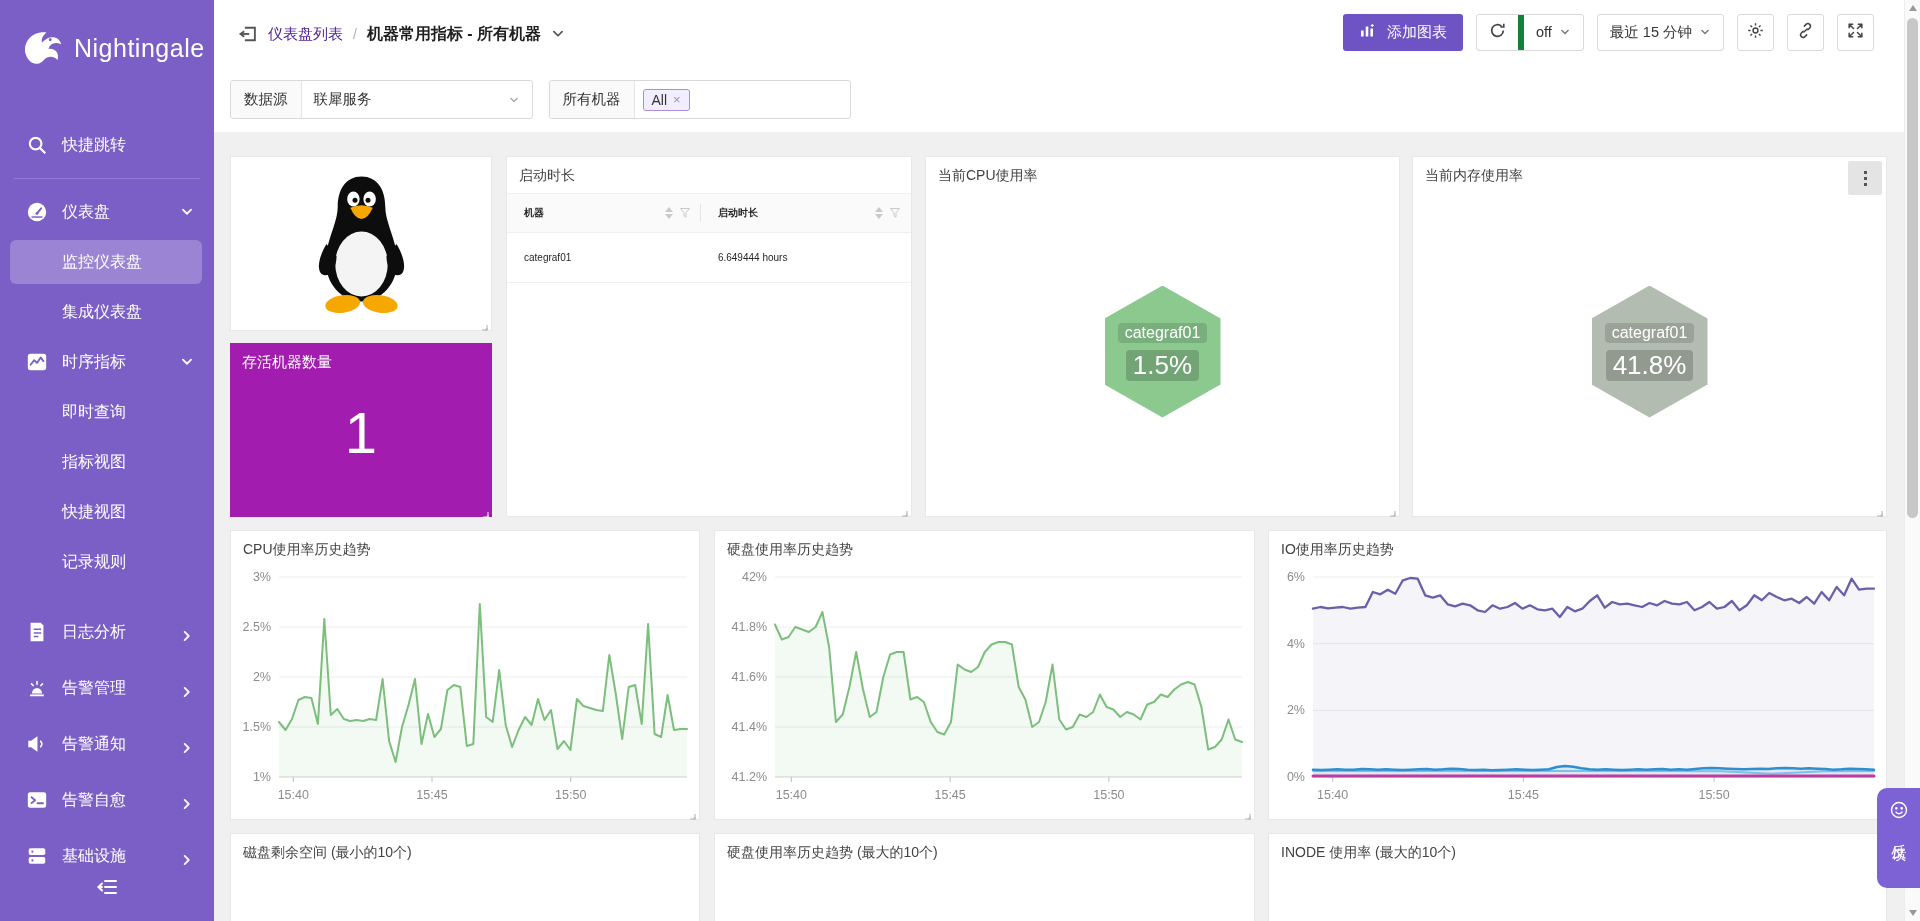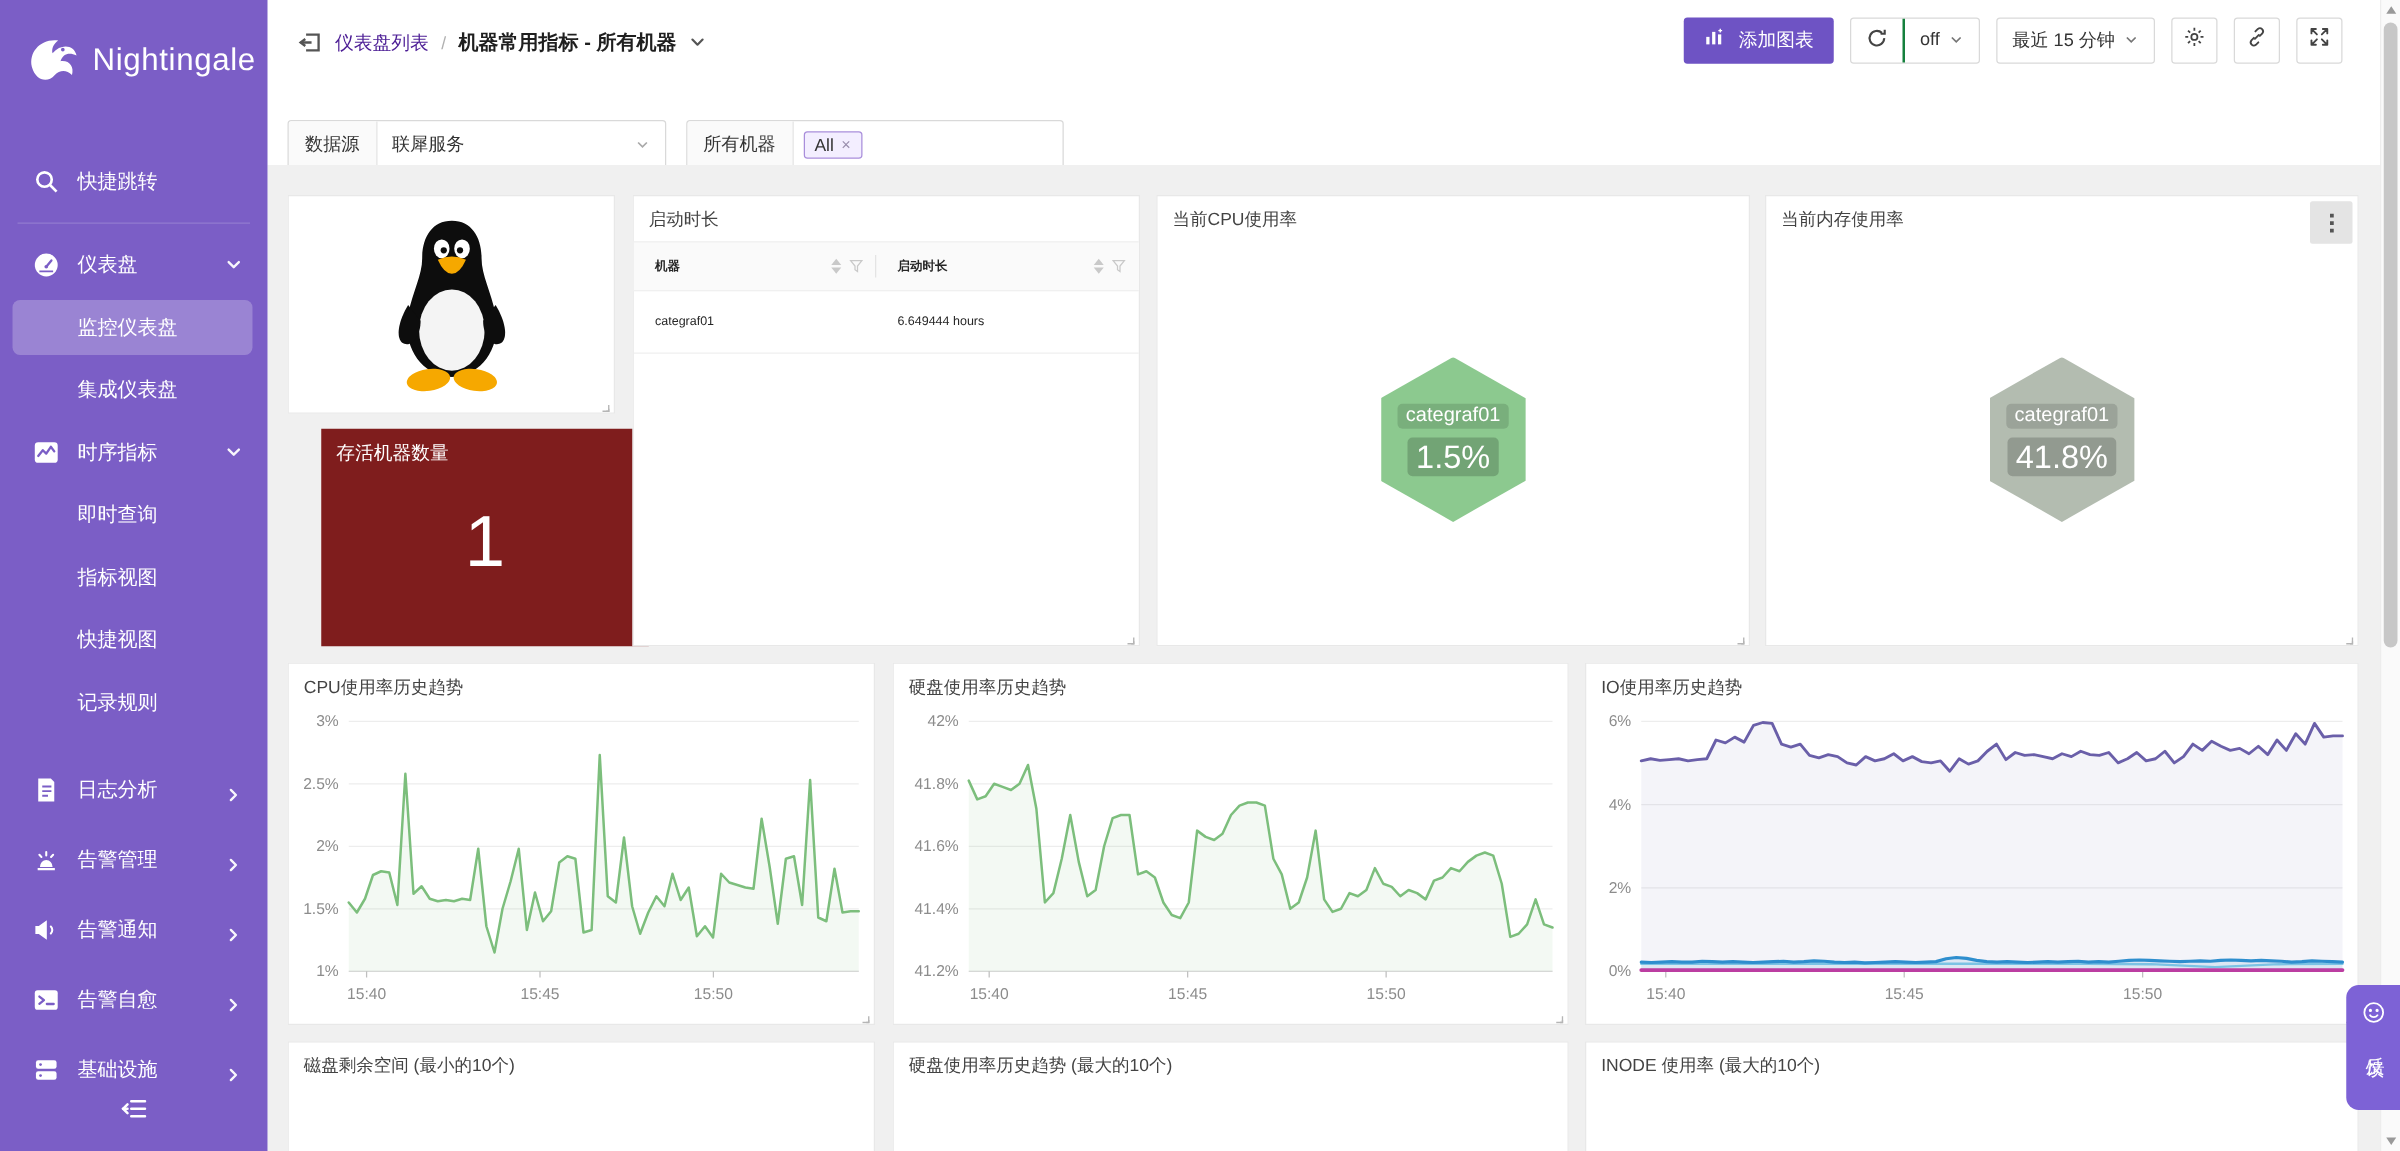--- a/index.html
+++ b/index.html
@@ -35,45 +35,45 @@
   .crumb-sep { color:#b0b0b0; font-size:14px; }
   .crumb-title { color:#1f1f1f; font-size:16px; font-weight:bold; }
   .crumb-caret { width:14px; height:14px; color:#555; display:inline-flex; cursor:pointer; }
 
   .hdr-actions { position:absolute; top:13px; height:38px; display:flex; align-items:center; gap:13px; right:46px; }
   .btn-primary { height:37px; background:#6E53C4; color:#fff; border:none; border-radius:3px; font-size:15px;
     display:inline-flex; align-items:center; gap:12px; padding:0 16px; cursor:pointer; }
   .btn-primary svg { width:16px; height:16px; }
   .seg-group { height:37px; display:flex; border:1px solid #d9d9d9; border-radius:3px; background:#fff; }
   .seg { display:flex; align-items:center; justify-content:center; padding:0 12px; font-size:14.5px; color:#333; cursor:pointer; gap:7px; }
-  .seg + .seg { border-left:2px solid #15803d; }
+  .seg + .seg { border-left:6px solid #15803d; }
   .seg svg { width:17px; height:17px; }
   .box-btn { width:37px; height:37px; border:1px solid #d9d9d9; border-radius:3px; background:#fff; display:inline-flex;
     align-items:center; justify-content:center; cursor:pointer; }
   .box-btn svg { width:19px; height:19px; }
   .chev-sm { width:12px; height:12px; color:#777; display:inline-flex; }
   .chev-sm svg { width:12px; height:12px; }
 
   
   .filterbar { position:absolute; left:230px; top:80px; display:flex; gap:16px; }
-  .f-group { display:flex; height:39px; border:1px solid #d9d9d9; border-radius:3px; overflow:hidden; background:#fff;margin-top:16px; }
+  .f-group { display:flex; height:39px; border:1px solid #d9d9d9; border-radius:3px; overflow:hidden; background:#fff; }
   .f-label { display:flex; align-items:center; padding:0 13px; font-size:14.5px; color:#333; background:#fafafa; border-right:1px solid #e5e5e5; }
   .f-select { display:flex; align-items:center; justify-content:space-between; width:230px; padding:0 12px; font-size:14.5px; color:#333; cursor:pointer; }
   .f-input { display:flex; align-items:center; width:215px; padding:0 8px; gap:6px; cursor:text; }
   .f-tag { display:inline-flex; align-items:center; gap:6px; background:#F3EEFF; border:1px solid #A98EDB; border-radius:3px;
     padding:2px 8px; font-size:14px; color:#333; }
   .f-tag .x { color:#9a8fae; font-size:13px; cursor:pointer; }
 
   
   .content { position:absolute; left:214px; top:132px; width:1690px; height:789px; background:#f0f0f0; }
   .panel { position:absolute; background:#fff; border:1px solid #e8e8e8; }
   .panel-title { padding:10px 12px 0 12px; font-size:14px; color:#434343; }
   .resize-h { position:absolute; right:3px; bottom:3px; width:10px; height:10px; }
 
-  .panel-green { background:#7f1d1d; border:none;margin-left:27px; }
+  .panel-green { background:#a21caf; border:none; }
   .panel-green .panel-title { color:#fff; font-size:15px; }
   .big-value { position:absolute; left:0; right:0; top:50%; transform:translateY(-44%); text-align:center;
     color:#fff; font-size:58px; font-weight:400; line-height:1; }
 
   .tux-wrap { position:absolute; inset:0; display:flex; align-items:center; justify-content:center; }
 
   
   .tbl { margin-top:8px; font-size:10px; color:#262626; }
   .tbl-head { display:flex; background:#fafafa; border-top:1px solid #f0f0f0; border-bottom:1px solid #f0f0f0; height:40px; }
   .tbl-row { display:flex; height:50px; border-bottom:1px solid #f0f0f0; }

